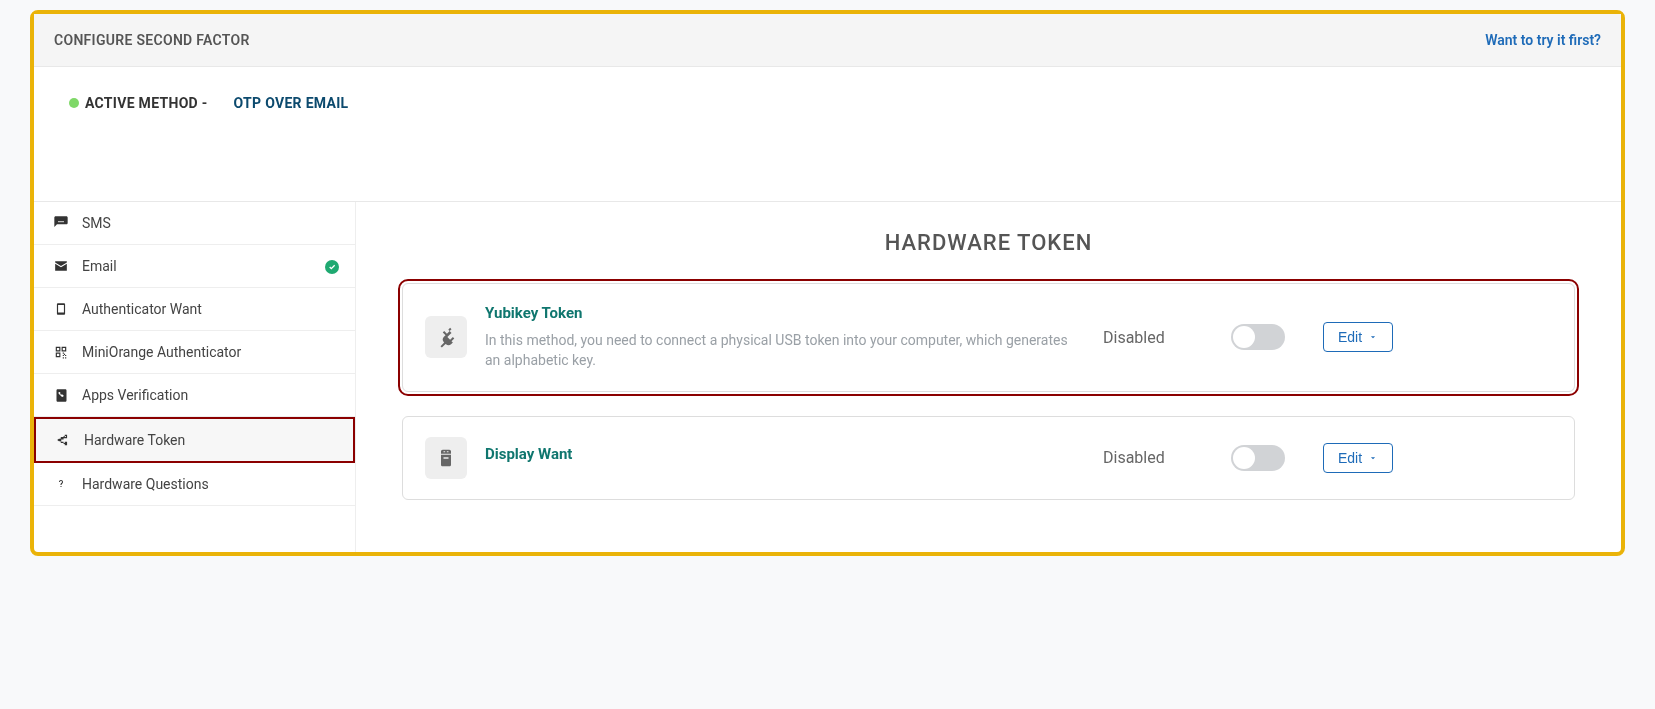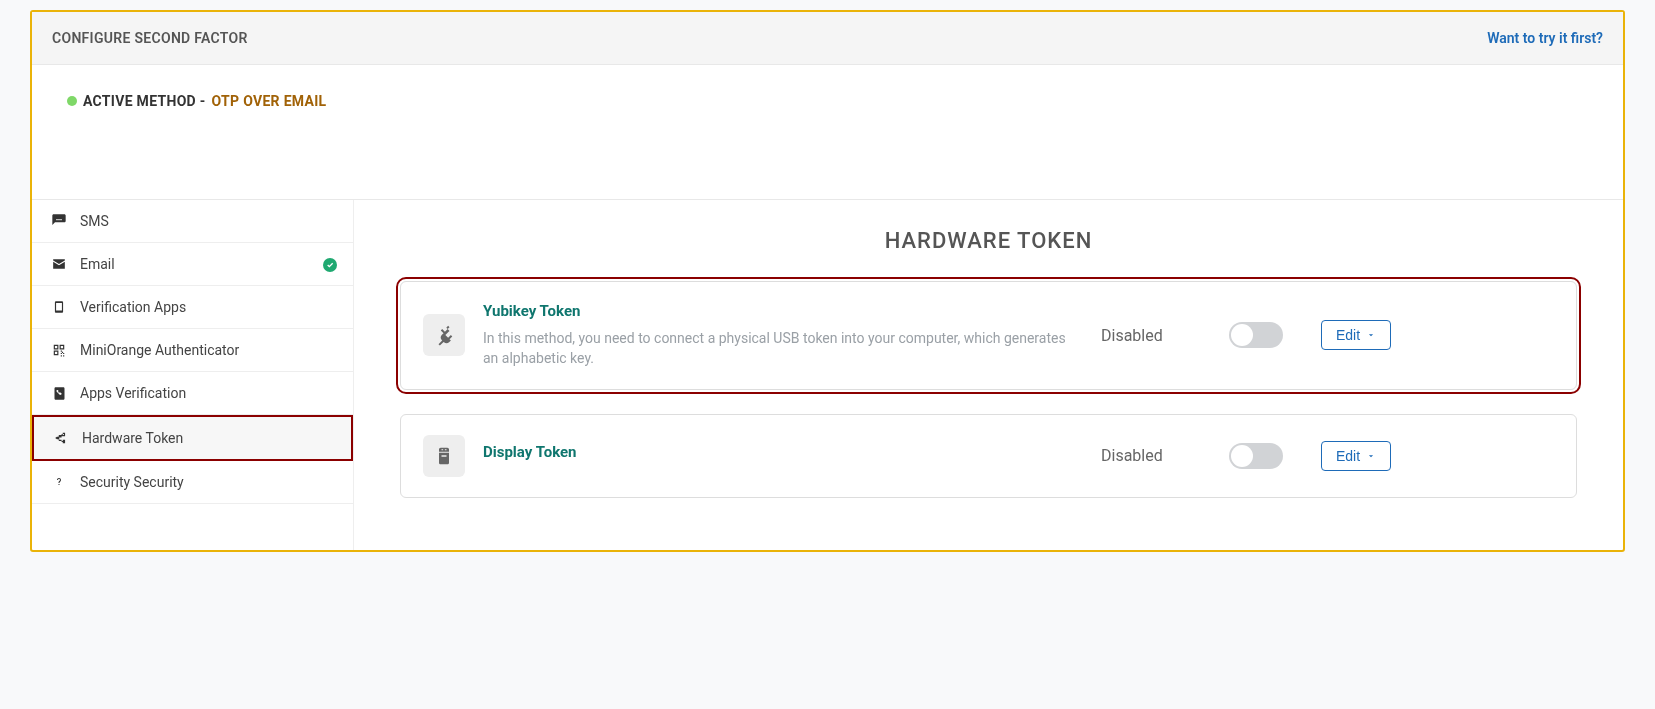--- a/index.html
+++ b/index.html
@@ -6,22 +6,22 @@
 body {
   font-family: -apple-system, BlinkMacSystemFont, "Segoe UI", Roboto, sans-serif;
   background: #f8f9fa;
   color: #333;
   width: 1655px;
   height: 709px;
 }
 .container {
   margin: 10px 30px;
   background: #fff;
-  border: 2px solid #eab308;
-  border-radius: 3px;
+  border: 4px solid #eab308;
+  border-radius: 8px;
 }
 .header-bar {
   display: flex;
   justify-content: space-between;
   align-items: center;
   background: #f5f5f5;
   padding: 18px 20px;
   border-bottom: 1px solid #e8e8e8;
 }
 .header-title {
@@ -49,21 +49,21 @@
   font-size: 14px;
   letter-spacing: 0.3px;
 }
 .dot-green {
   width: 10px;
   height: 10px;
   border-radius: 50%;
   background: #7fd868;
   display: inline-block;
 }
-.active-green { color: #a16207; }
+.active-green { color: #0c4a6e; margin-left: 20px; }
 .body-row { display: flex; }
 .sidebar {
   width: 322px;
   border-right: 1px solid #eee;
 }
 .sidebar-item {
   display: flex;
   align-items: flex-end;
   gap: 12px;
   padding: 13px 18px;
@@ -211,21 +211,21 @@
             </svg>
         </span>
       </div>
 
       <div class="sidebar-item">
         <span class="sidebar-icon">
           <svg viewBox="0 0 24 24" width="14" height="16" fill="currentColor">
               <path d="M7 2h10c1.1 0 2 .9 2 2v16c0 1.1-.9 2-2 2H7c-1.1 0-2-.9-2-2V4c0-1.1.9-2 2-2zm0 3v13h10V5H7z"></path>
             </svg>
         </span>
-        <span>Verification Apps</span>
+        <span>Authenticator Want</span>
       </div>
 
       <div class="sidebar-item">
         <span class="sidebar-icon">
           <svg viewBox="0 0 24 24" width="14" height="14" fill="currentColor">
               <path d="M3 3h8v8H3V3zm2 2v4h4V5H5zm8-2h8v8h-8V3zm2 2v4h4V5h-4zM3 13h8v8H3v-8zm2 2v4h4v-4H5zm10-2h2v2h-2zm2 2h2v2h-2zm2 2h2v2h-2zm-4 0h2v2h-2zm0 4h2v2h-2zm4 0h2v2h-2z"></path>
             </svg>
         </span>
         <span>MiniOrange Authenticator</span>
       </div>
@@ -247,21 +247,21 @@
         </span>
         <span>Hardware Token</span>
       </div>
 
       <div class="sidebar-item">
         <span class="sidebar-icon">
           <svg viewBox="0 0 24 24" width="12" height="16" fill="currentColor">
               <path d="M12 4c-2.2 0-4 1.8-4 4h2c0-1.1.9-2 2-2s2 .9 2 2c0 1-.5 1.5-1.3 2.2C11.6 11.2 11 12 11 14h2c0-1.2.4-1.7 1.3-2.5C15.3 10.6 16 9.6 16 8c0-2.2-1.8-4-4-4zm-1 12h2v2h-2z"></path>
             </svg>
         </span>
-        <span>Security Security</span>
+        <span>Hardware Questions</span>
       </div>
 
     </div>
 
     <div class="main">
       <h2 class="main-title">HARDWARE TOKEN</h2>
 
       <div class="card highlight">
         <div class="card-icon">
           <svg viewBox="0 0 24 24" width="22" height="22" fill="currentColor">
@@ -284,21 +284,21 @@
         </button>
       </div>
 
       <div class="card">
         <div class="card-icon">
           <svg viewBox="0 0 24 24" width="20" height="22" fill="currentColor">
               <path d="M8 2h8c1.1 0 2 .9 2 2v3H6V4c0-1.1.9-2 2-2zm1 2v1h2V4H9zm4 0v1h2V4h-2zM6 8h12v12c0 1.1-.9 2-2 2H8c-1.1 0-2-.9-2-2V8zm3 3v2h6v-2H9z"></path>
             </svg>
         </div>
         <div class="card-text">
-          <div class="card-title">Display Token</div>
+          <div class="card-title">Display Want</div>
         </div>
         <div class="status-label">Disabled</div>
         <div class="toggle">
           <div class="toggle-knob"></div>
         </div>
         <button class="edit-btn">
           <span>Edit</span>
           <svg class="chev" viewBox="0 0 24 24" fill="currentColor">
               <path d="M7 10l5 5 5-5z"></path>
             </svg>

